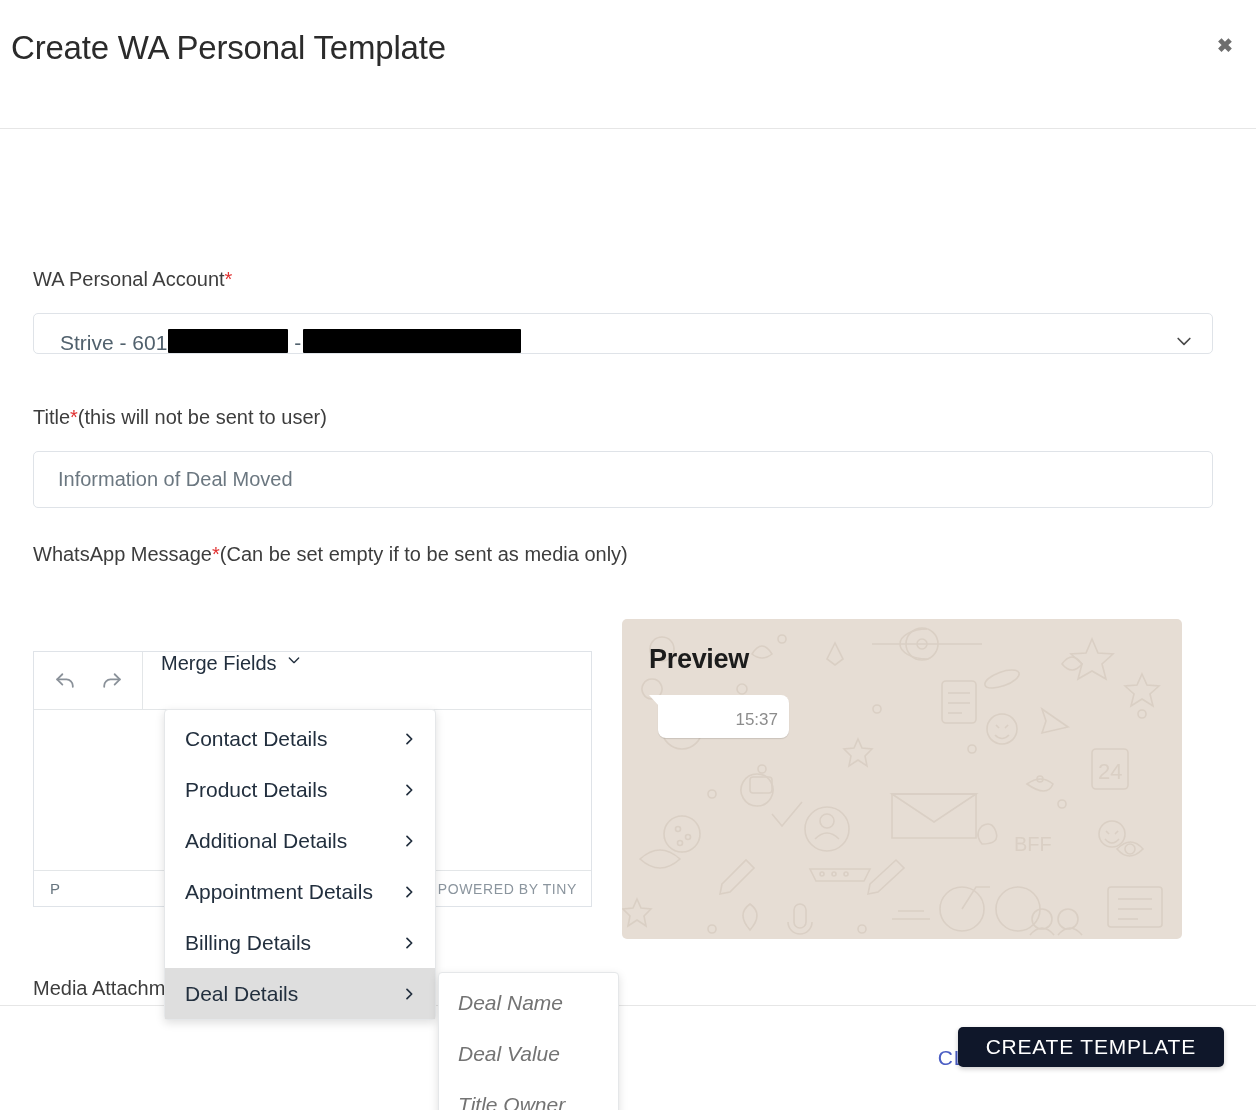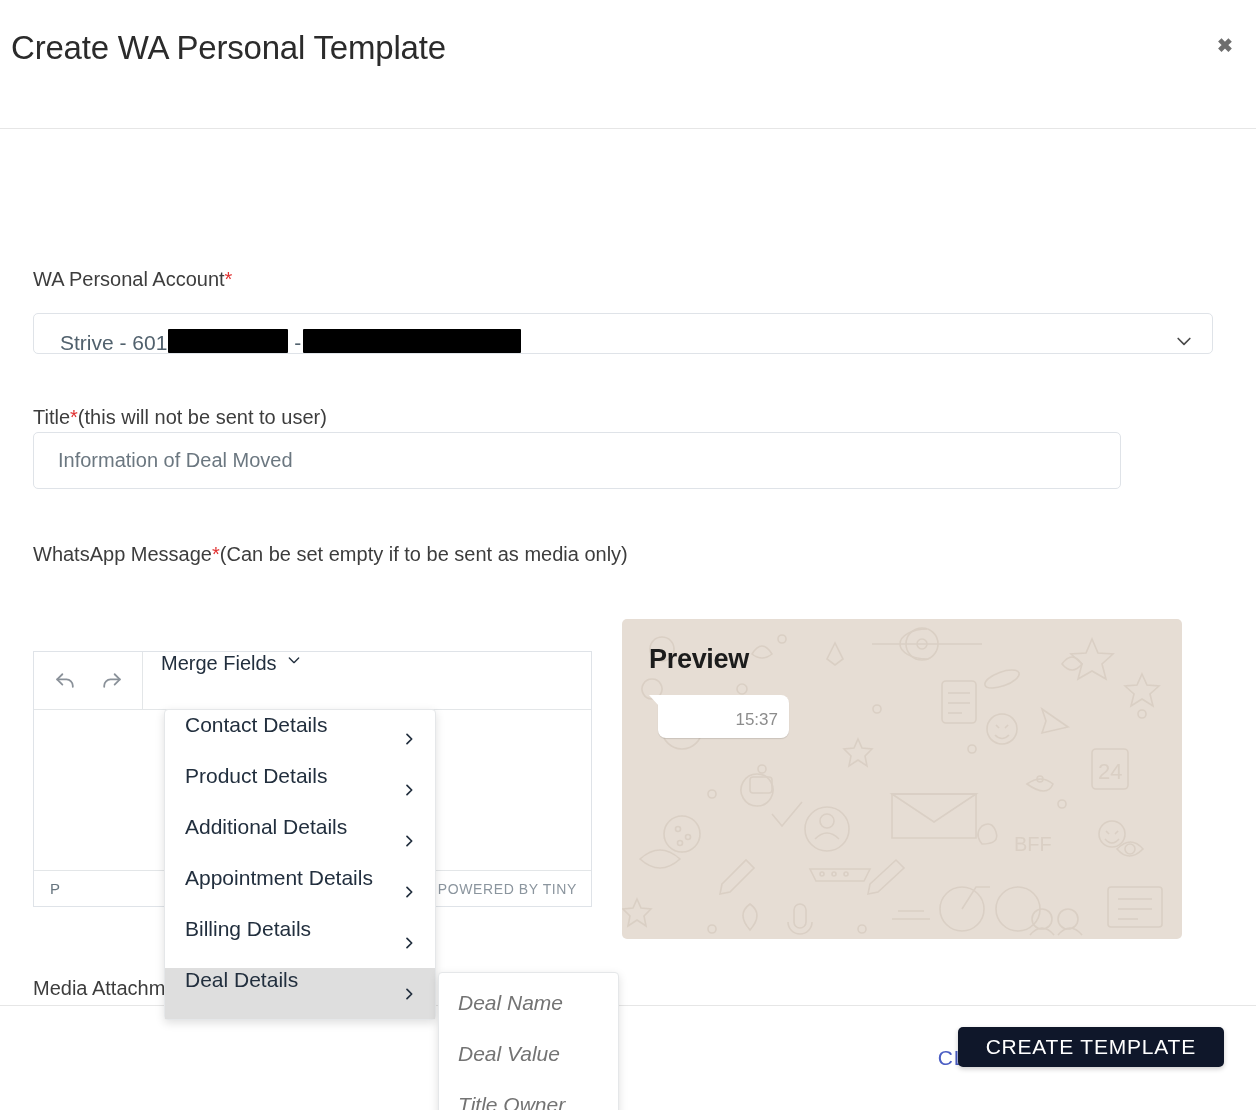--- a/index.html
+++ b/index.html
@@ -112,22 +112,22 @@
     position: absolute;
     right: 18px;
     top: 17px;
     width: 20px;
     height: 20px;
   }
 
   
   #title-input {
     left: 33px;
-    top: 303px;
-    width: 1088px;
+    top: 322px;
+    width: 1180px;
     height: 57px;
   }
   #title-input::placeholder { color: #6b7780; }
 
   
   .editor {
     position: absolute;
     left: 33px;
     top: 522px;
     width: 559px;
@@ -197,20 +197,21 @@
     border: 1px solid #e5e7e9;
     border-radius: 4px;
     box-shadow: 0 3px 10px rgba(0,0,0,.13);
     z-index: 40;
     padding: 3px 0 0 0;
   }
   .menu-item {
     position: relative;
     height: 51px;
     display: flex;
+    align-items: center;
     padding: 0 16px 0 20px;
     font-size: 21px;
     color: #222f3e;
     cursor: pointer;
     white-space: nowrap;
   }
   .menu-item.selected { background: #dedede; }
   .menu-item .caret {
     position: absolute;
     right: 18px;

